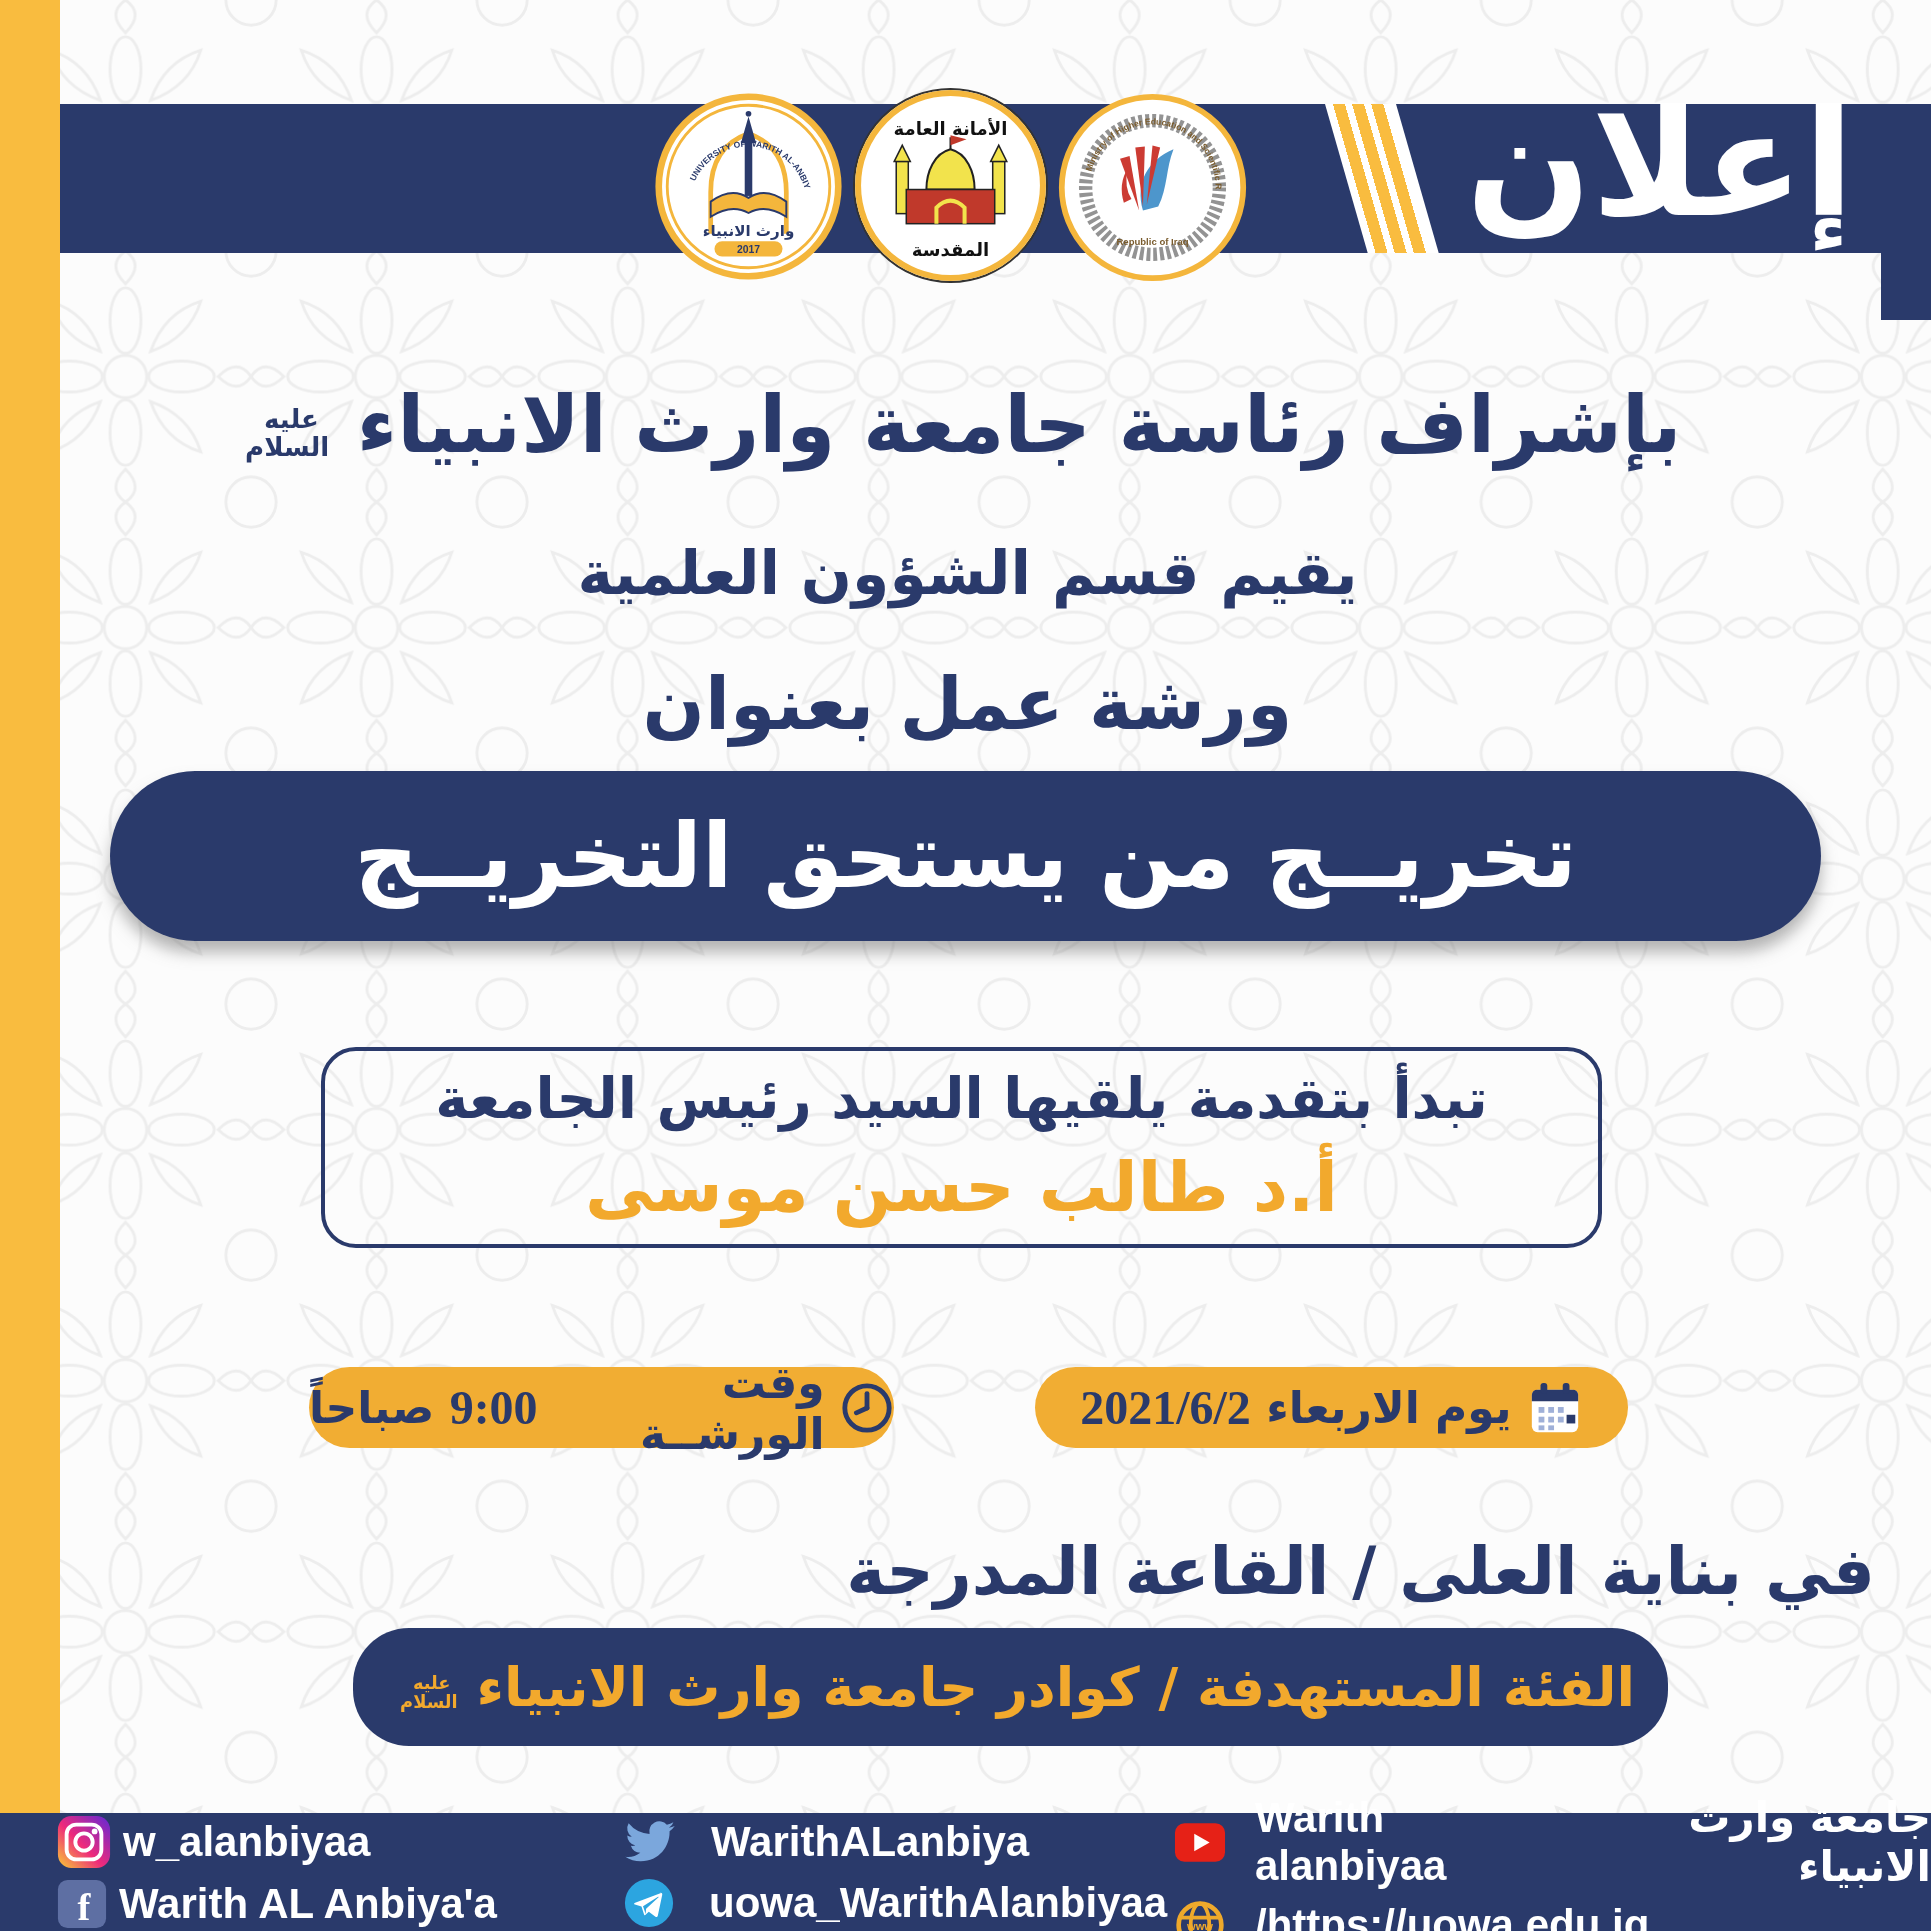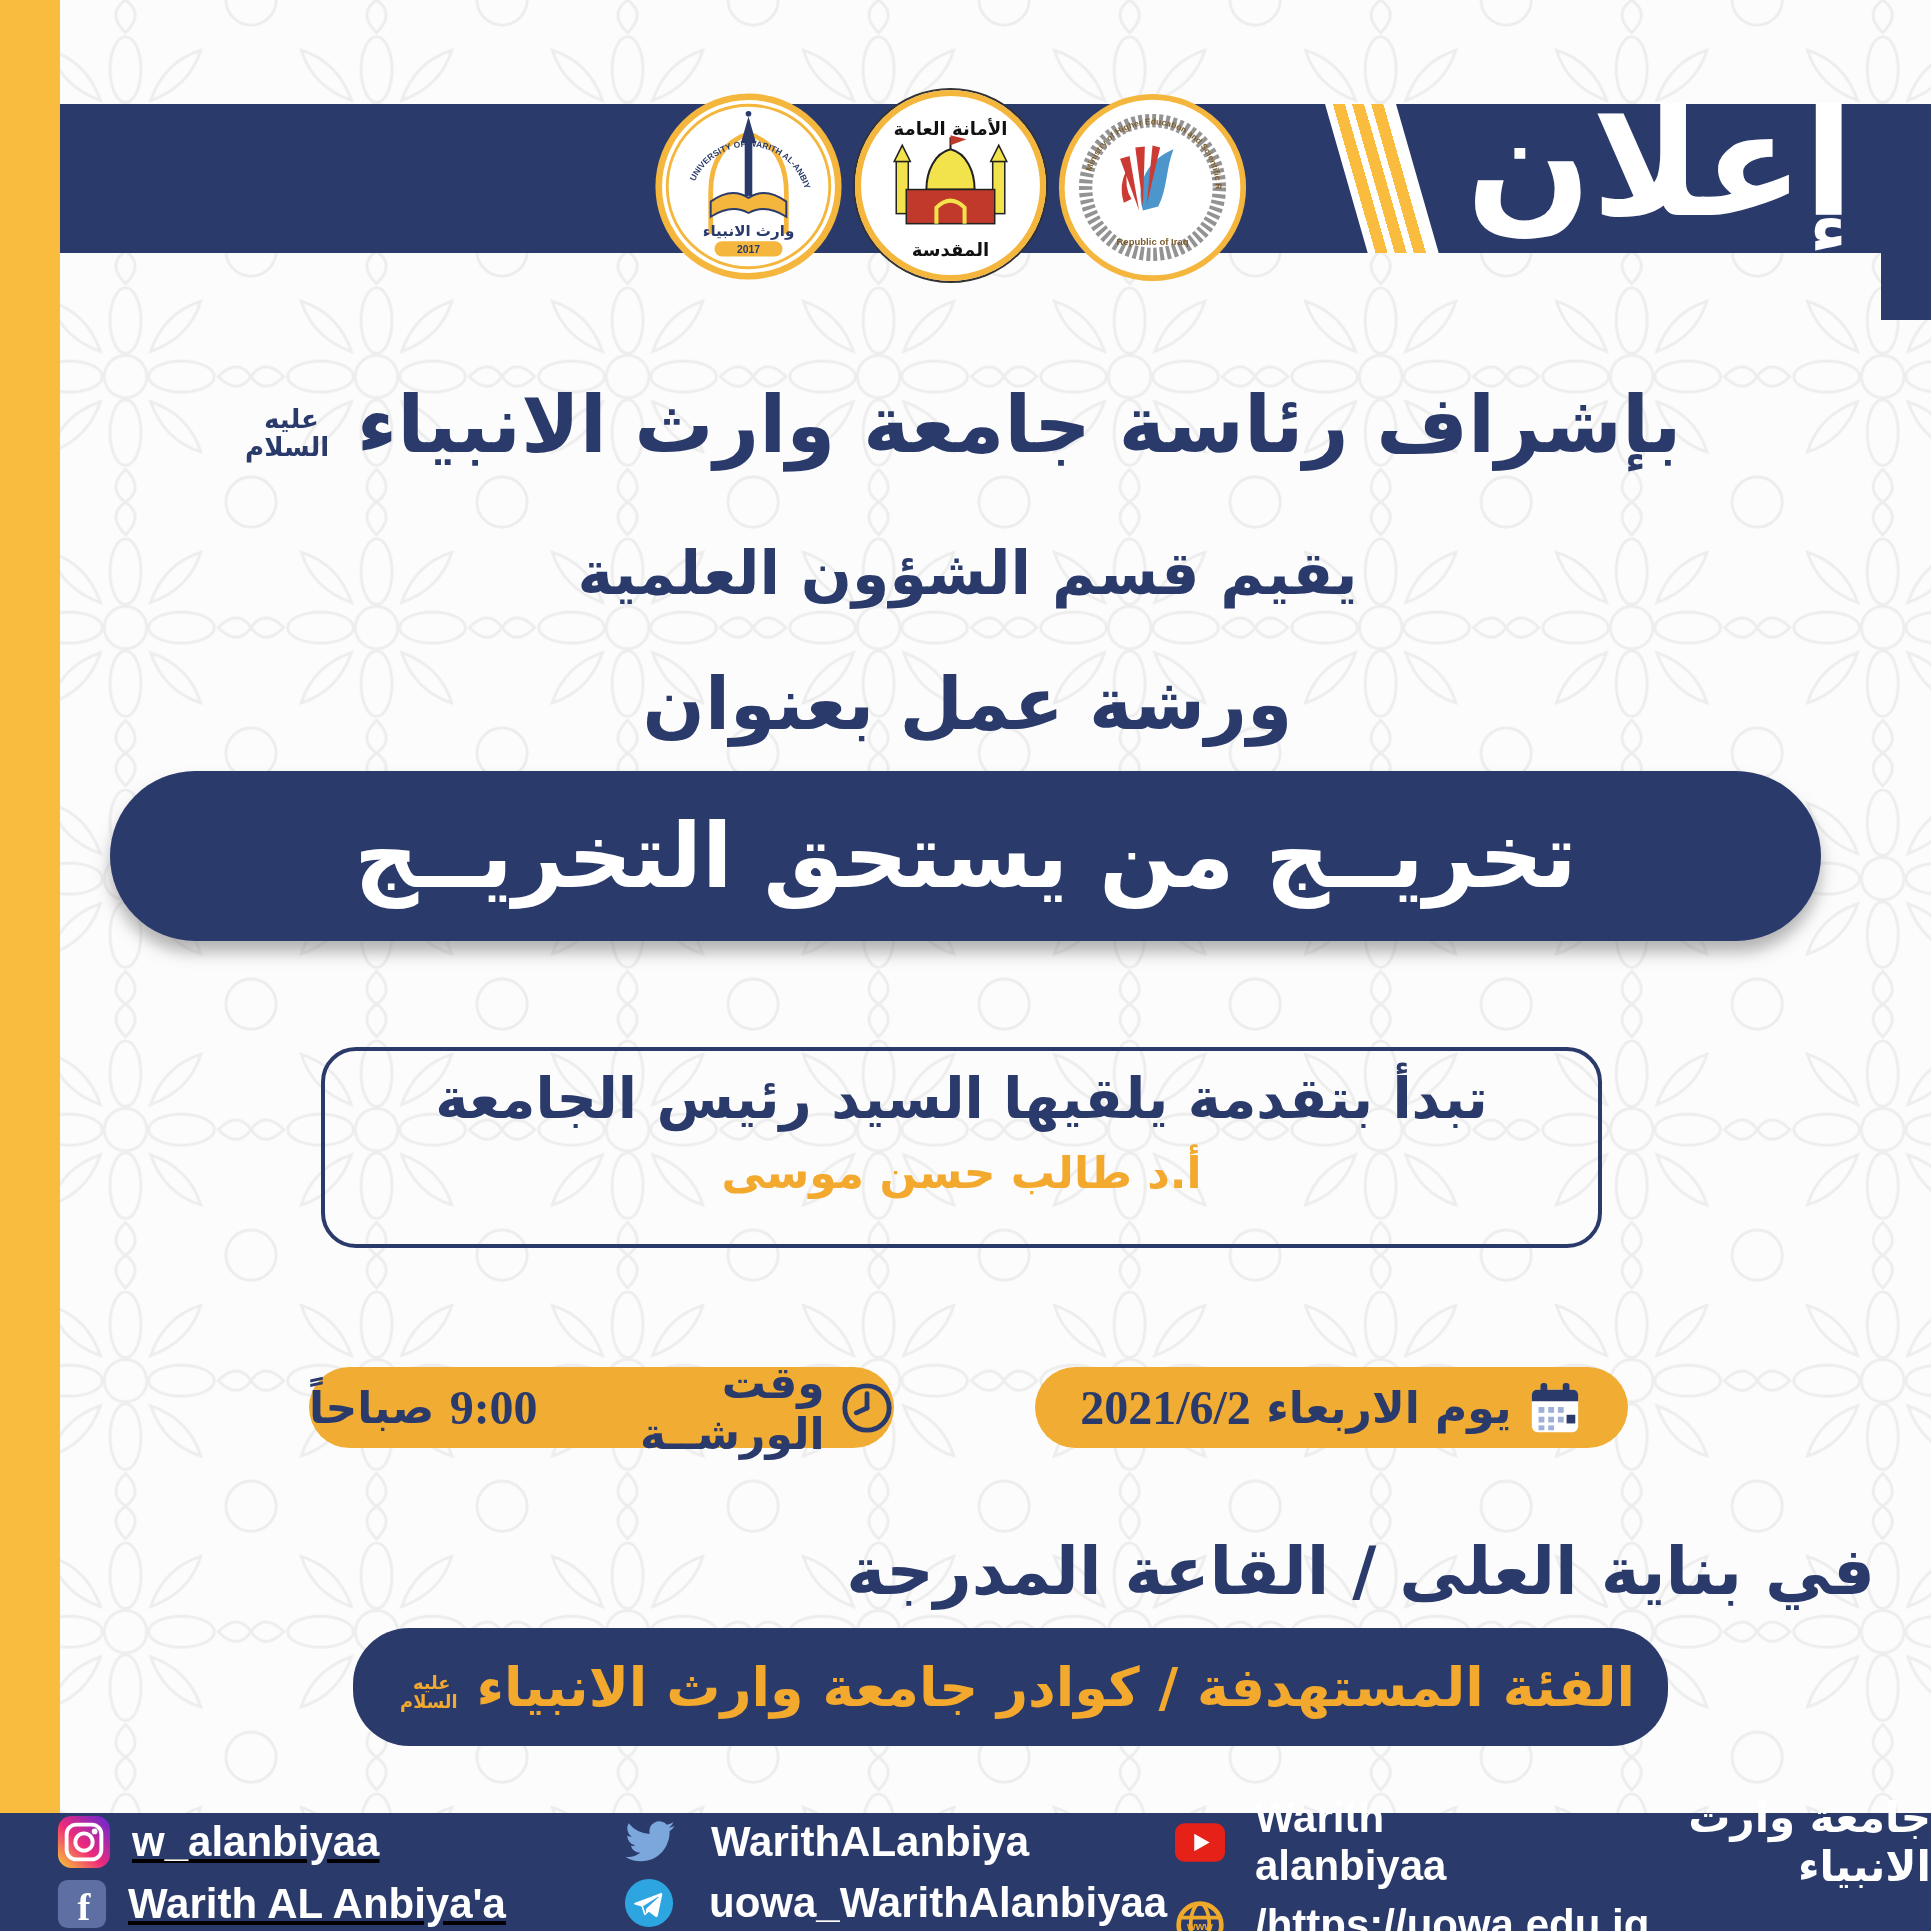--- a/index.html
+++ b/index.html
@@ -36,41 +36,41 @@
     vertical-align:-0.15em;text-align:center;white-space:normal;font-weight:bold;}
   
   .title-banner{left:110px;top:771px;width:1711px;height:170px;background:var(--primary,#2A3A6B);
     border-radius:85px;z-index:1;box-shadow:0 11.6px 15.4px rgba(110,110,110,.5);
     display:flex;align-items:center;justify-content:center;}
   .title-banner .txt{color:#fff;font-weight:bold;font-size:89px;direction:rtl;}
   
   .presenter-box{left:321px;top:1047px;width:1273px;height:193px;border:4.8px solid var(--primary,#2A3A6B);
     border-radius:35px;z-index:1;text-align:center;direction:rtl;}
   .presenter-box .p1{color:var(--primary,#2A3A6B);font-weight:bold;font-size:56px;margin-top:15.4px;}
-  .presenter-box .p2{color:var(--goldText,#F2A92D);font-weight:bold;font-size:44px;margin-top:15.4px;}
+  .presenter-box .p2{color:var(--goldText,#F2A92D);font-weight:bold;font-size:69px;margin-top:15.4px;}
   
   .badge{top:1367px;height:81px;background:var(--badgeGold,#F1AD33);border-radius:41px;z-index:1;
     display:flex;align-items:center;justify-content:center;direction:rtl;gap:15.4px;
     color:var(--primary,#2A3A6B);font-weight:bold;font-size:44px;}
   .badge-time{left:309px;width:585px;}
   .badge-date{left:1035px;width:593px;}
   .badge .num{font-family:"Liberation Serif","DejaVu Serif",serif;font-weight:bold;font-size:48px;direction:ltr;unicode-bidi:embed;}
   .badge svg{flex:0 0 auto;}
   
   .location{left:60px;top:1533px;width:1815px;text-align:right;z-index:1;
     color:var(--primary,#2A3A6B);font-weight:bold;font-size:66px;direction:rtl;}
   
   .target-banner{left:353px;top:1628px;width:1315px;height:118px;background:var(--primary,#2A3A6B);
     border-radius:56px;z-index:1;display:flex;align-items:center;justify-content:center;direction:rtl;}
   .target-banner .txt{color:var(--goldText,#F2A92D);font-weight:bold;font-size:54px;margin-left:20px;}
   
   .footer{left:0;top:1813px;width:1931px;height:118px;background:var(--primary,#2A3A6B);z-index:3;}
   .fcol{position:absolute;top:0;height:118px;display:flex;flex-direction:column;justify-content:center;gap:7.7px;}
   .fcol .frow{display:flex;align-items:center;}
-  .fc1{left:56px;}  .fc1 .frow{gap:20px;text-decoration:underline;}
+  .fc1{left:56px;}  .fc1 .frow{gap:11px;}
   .fc2{left:623px;} .fc2 .frow{gap:34px;}
   .fc3{left:1174px;}.fc3 .frow{gap:29px;}
   .fhandle{color:#fff;font-weight:bold;font-size:42px;font-family:"Liberation Sans","DejaVu Sans",sans-serif;}
   .fhandle-ar{color:#fff;font-weight:bold;font-size:42px;font-family:"DejaVu Sans",sans-serif;direction:rtl;}
   .footer svg{flex:0 0 auto;display:block;}
 </style>
 </head>
 <body>
 
 <svg id="bg-pattern" width="1931" height="1931" xmlns="http://www.w3.org/2000/svg" viewBox="0 0 2000 2000">

